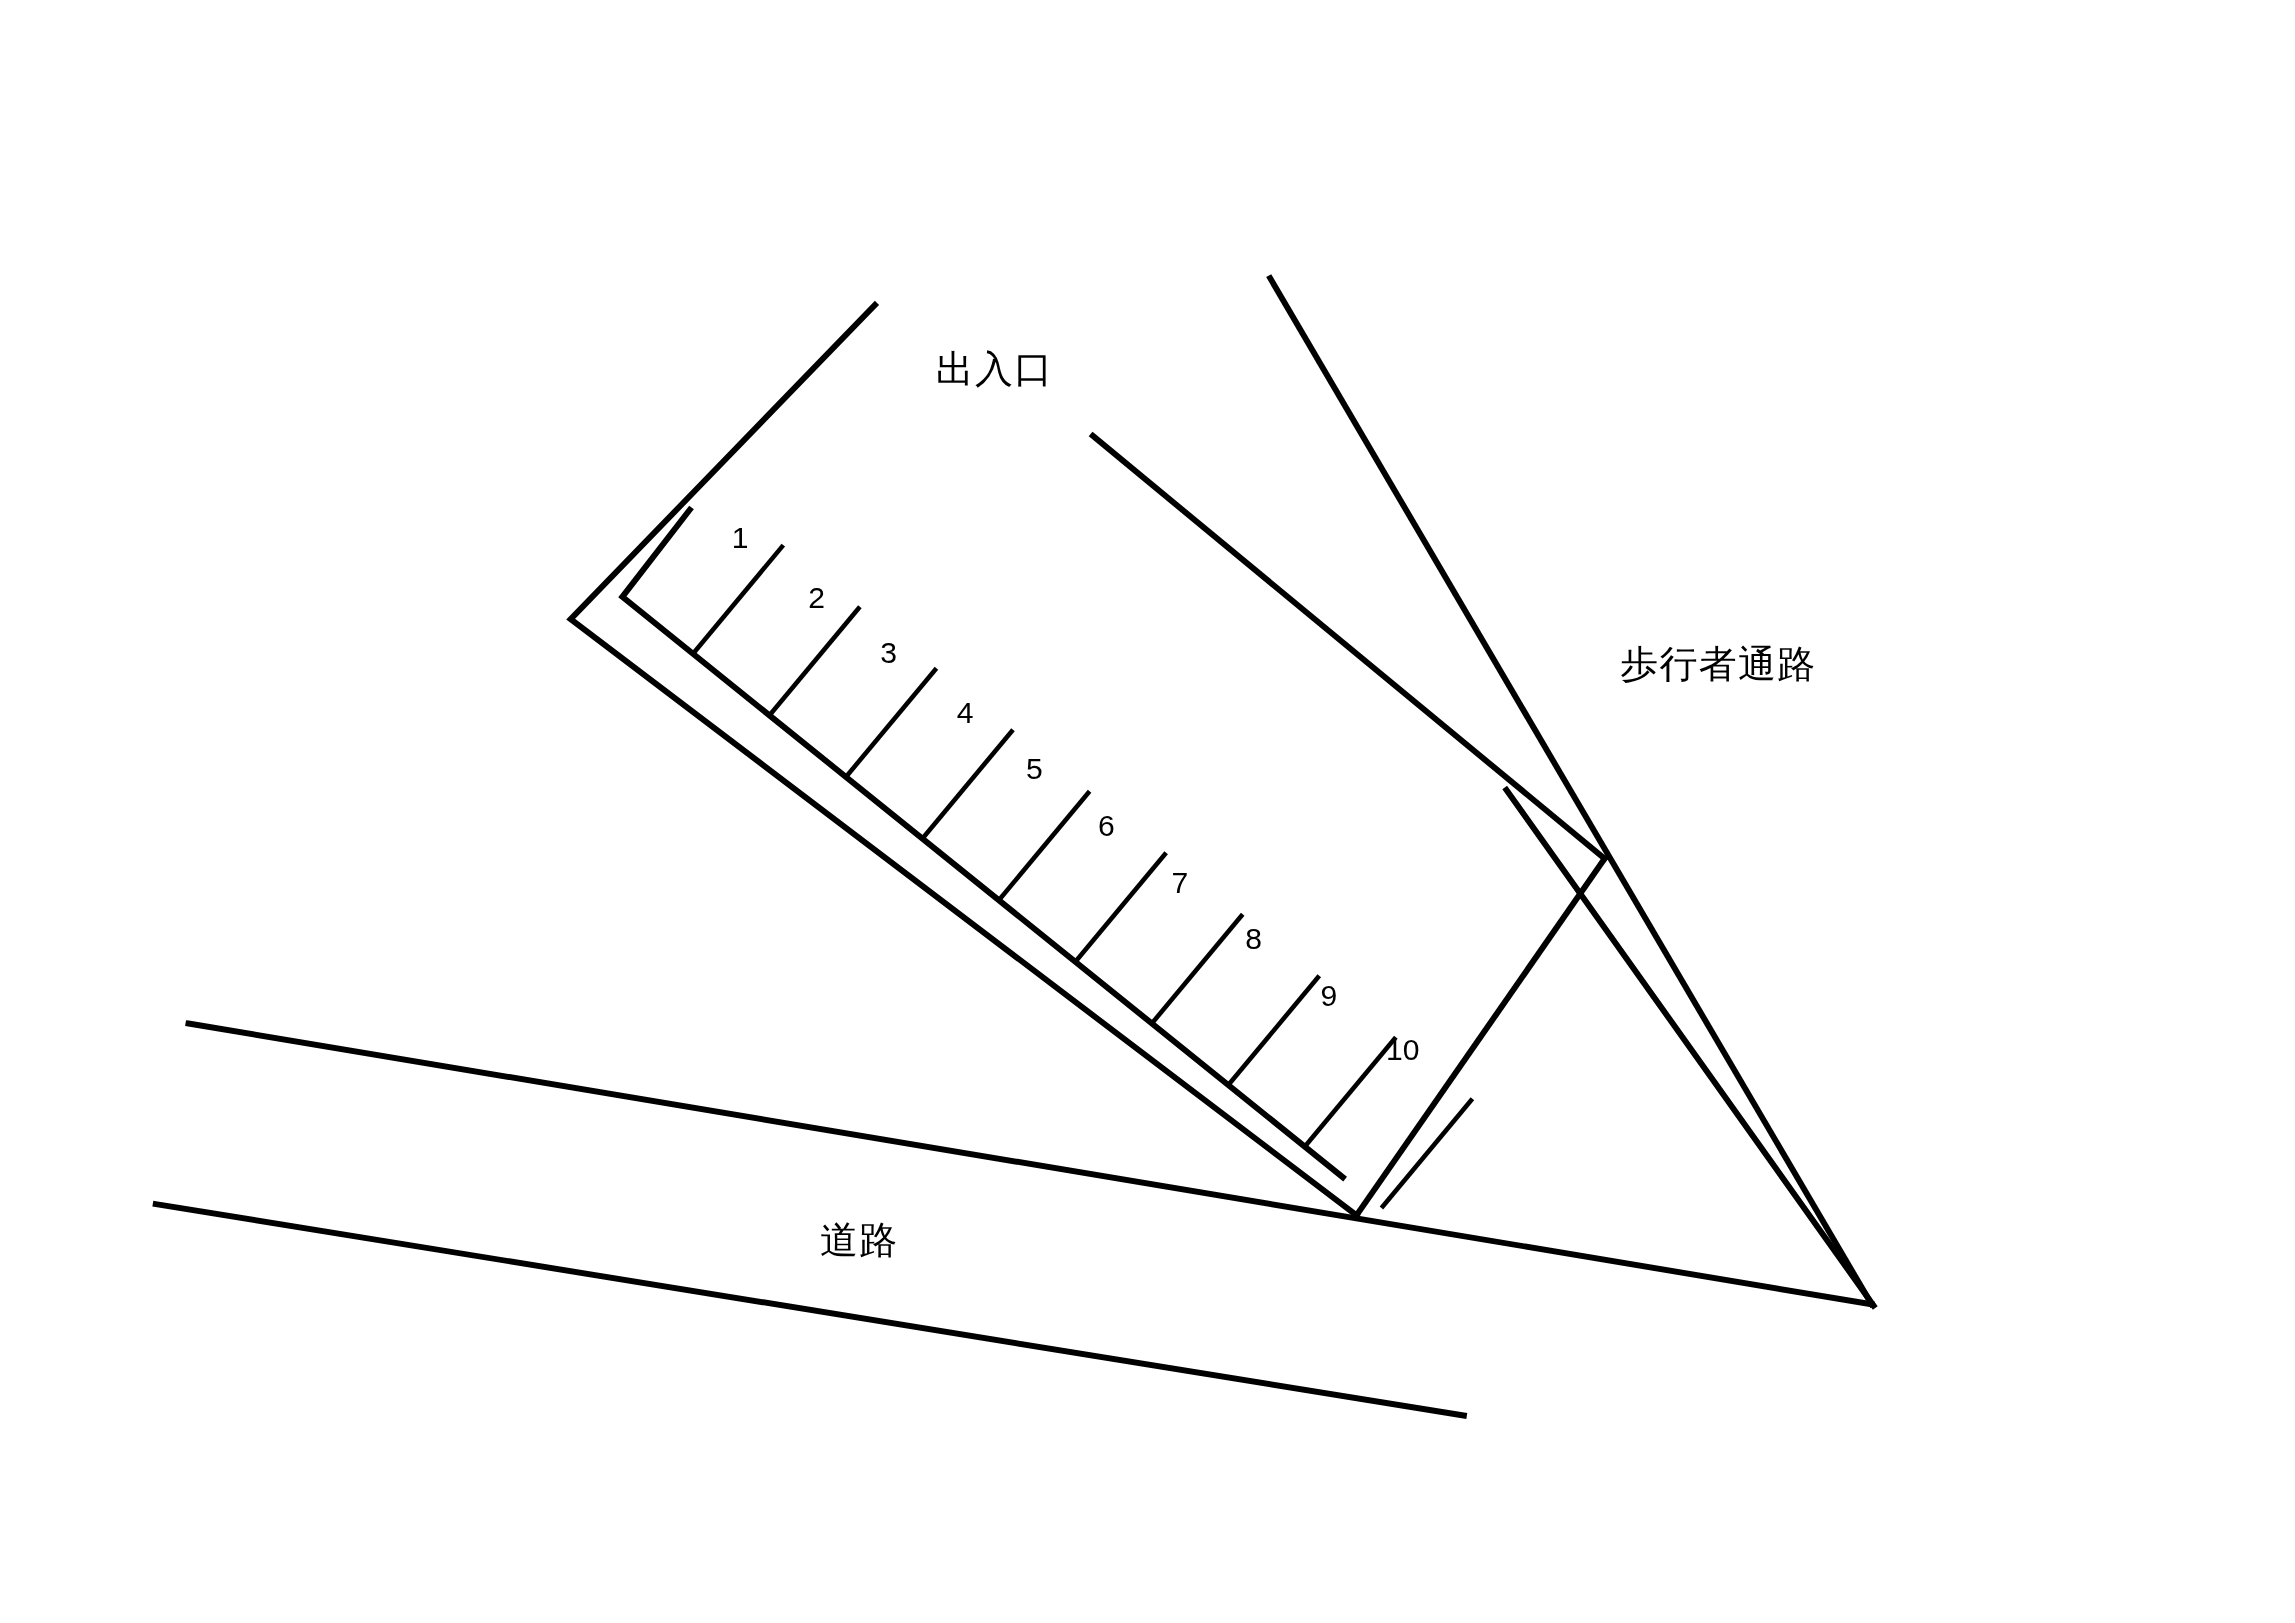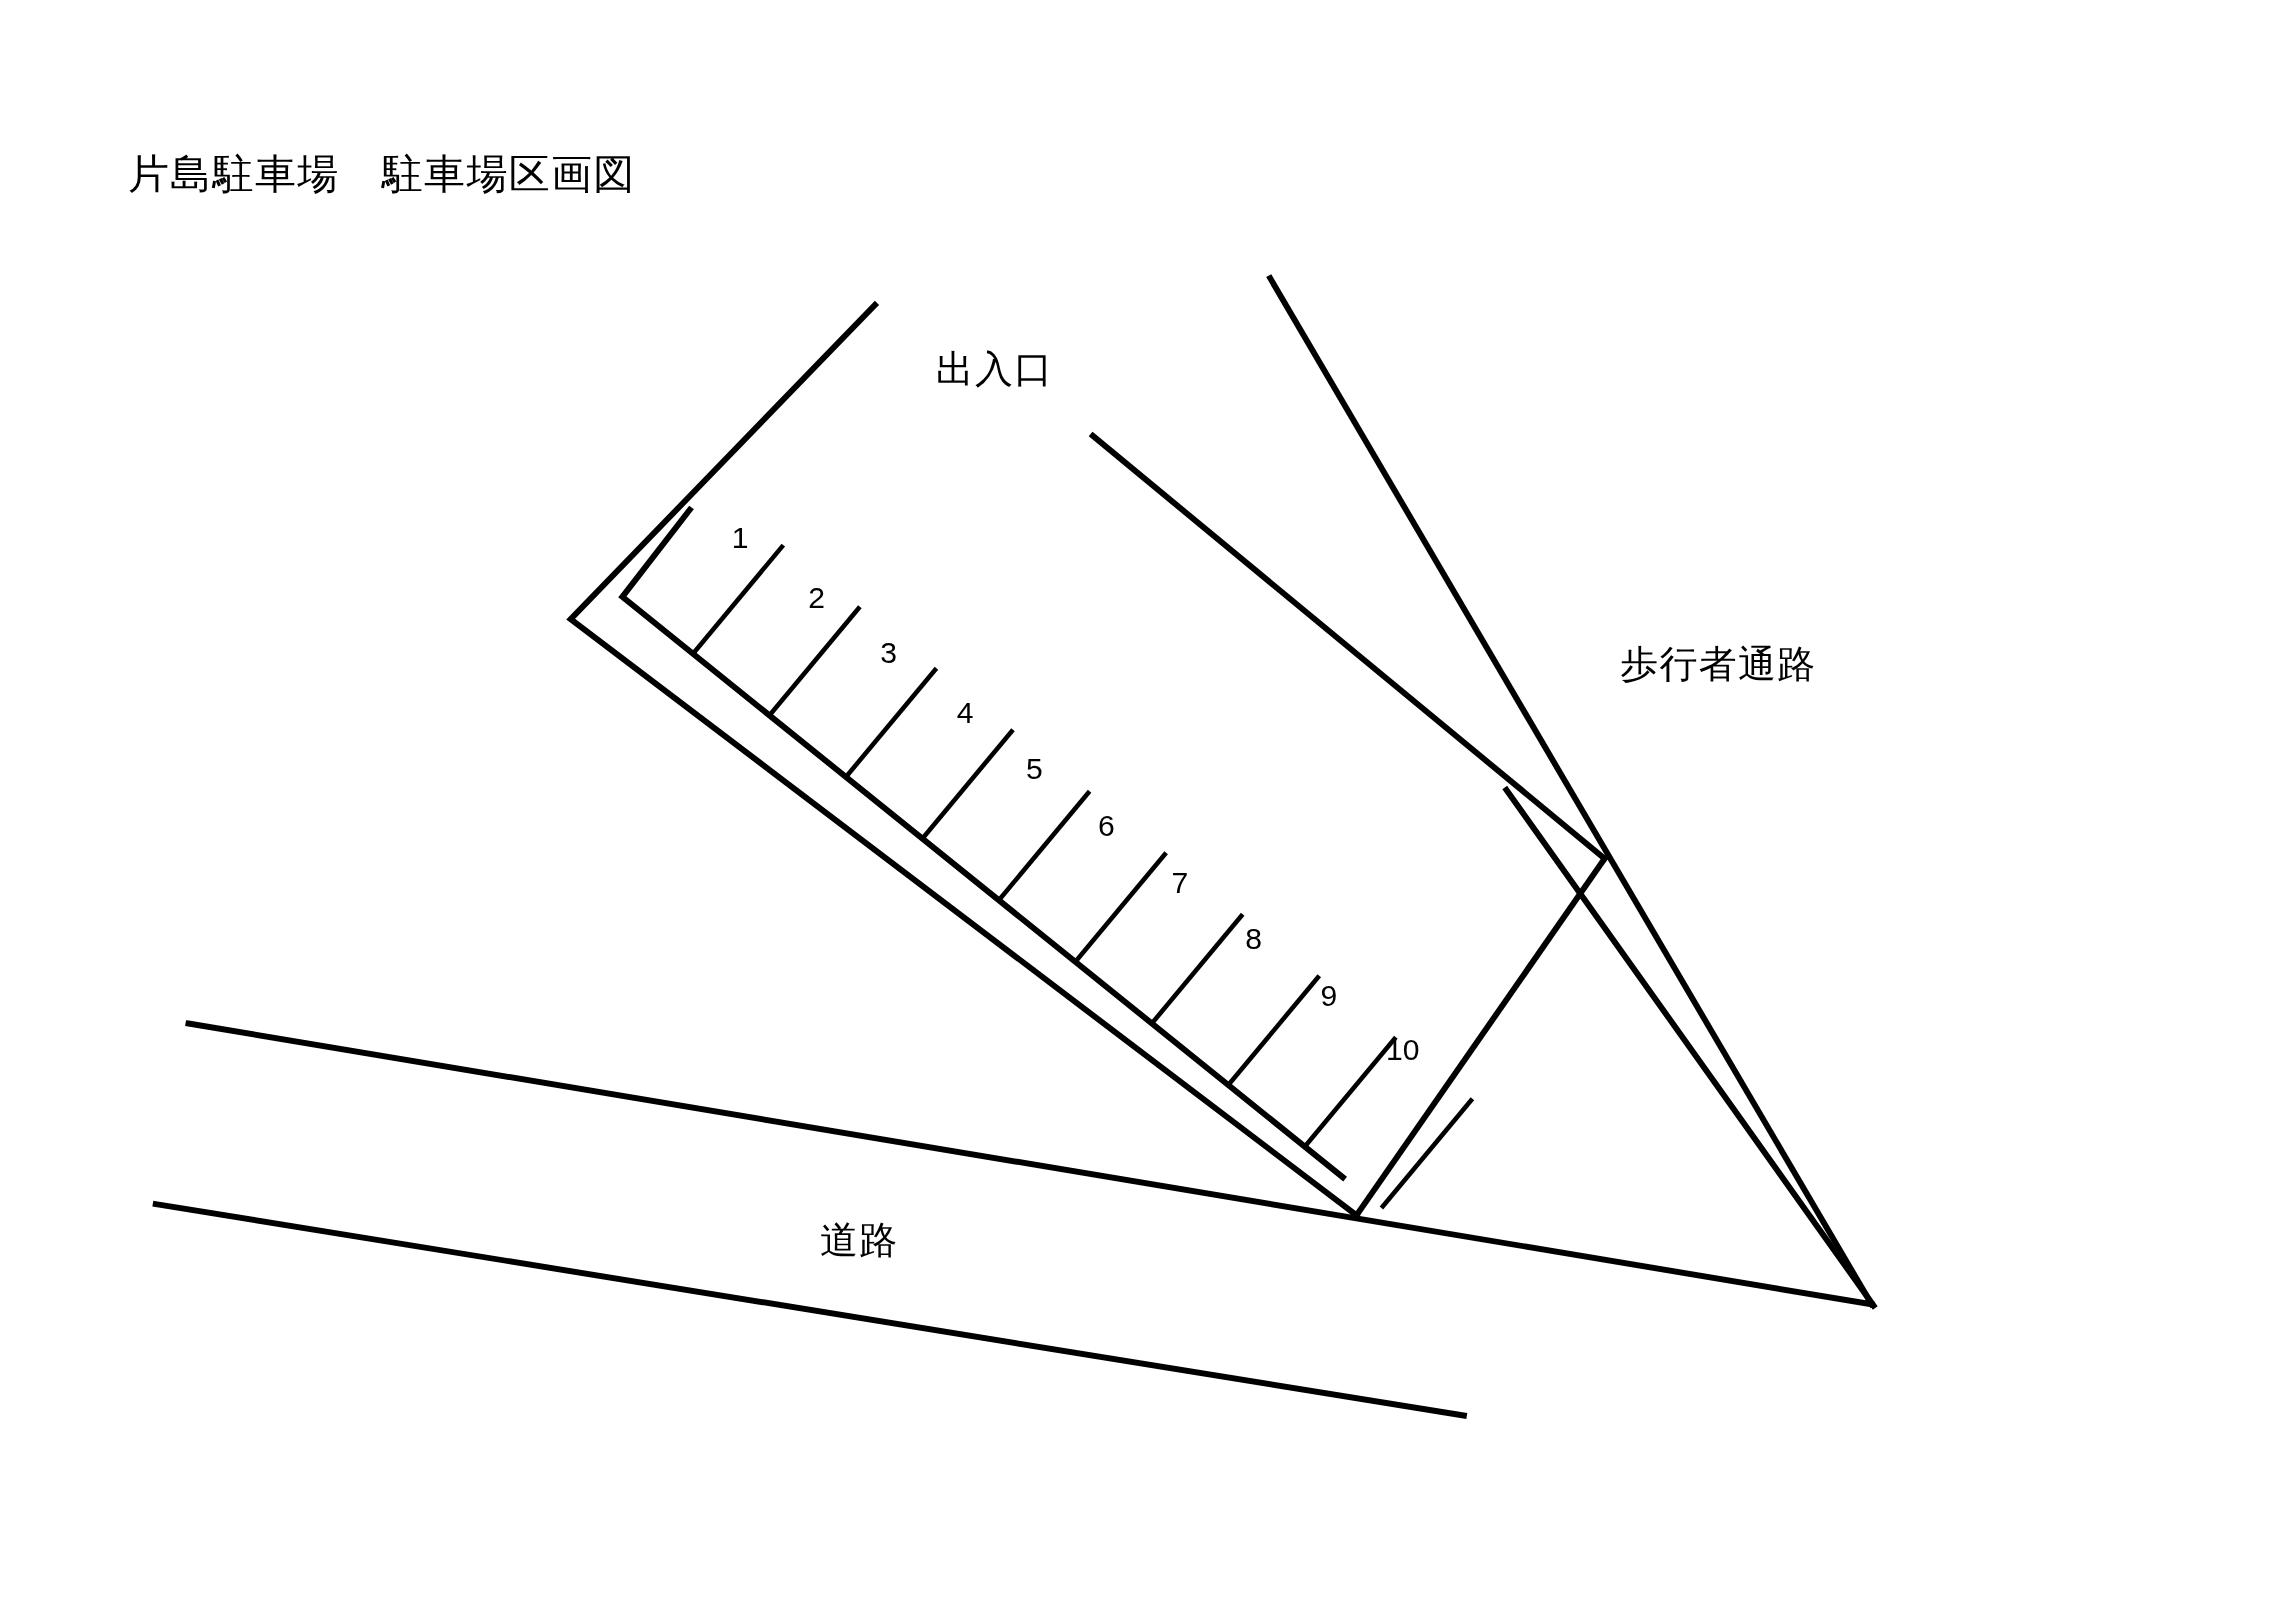--- a/index.html
+++ b/index.html
@@ -63,21 +63,20 @@
   .area-label {
     font-size: 58px;
     letter-spacing: 2px;
   }
 </style>
 </head>
 <body>
 
 <div id="diagram-root">
 
-  <div class="page-title">片島駐車場　駐車場区画図</div>
 
   <svg class="plan" viewBox="0 0 3507 2480" xmlns="http://www.w3.org/2000/svg">
 
     <g>
       <path class="stroke-main" d="M 288 1564 L 2860 1993"></path>
       <path class="stroke-main" d="M 238 1840 L 2237 2163"></path>
     </g>
 
     <g>
       <path class="stroke-main" d="M 1941 425 L 2860 1993"></path>

